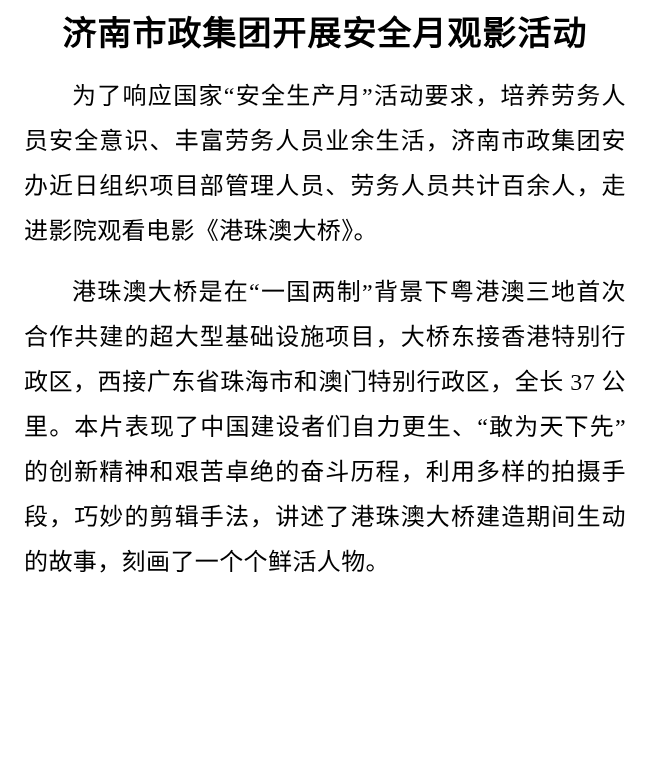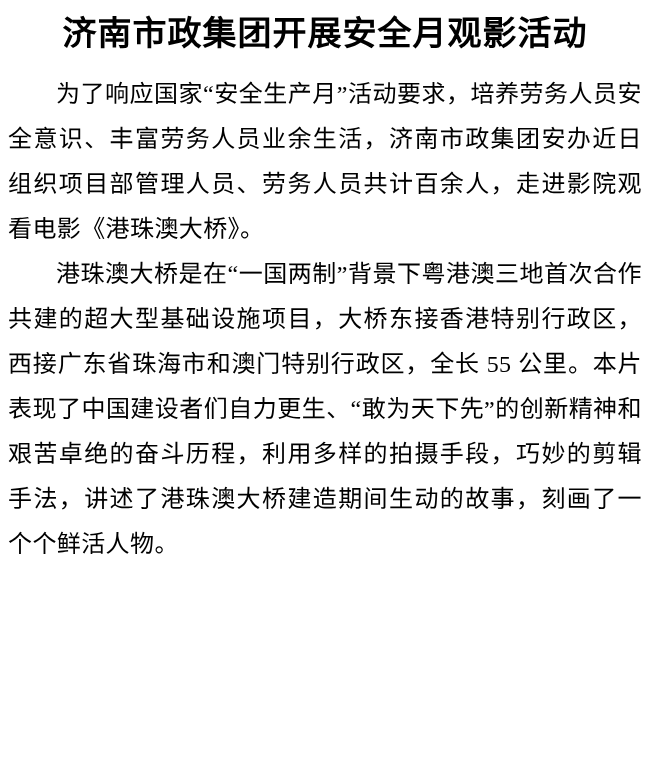--- a/index.html
+++ b/index.html
@@ -25,34 +25,34 @@
     margin: 4px 0 14px 0;
     font-size: 34px;
     line-height: 48px;
     font-weight: bold;
     text-align: center;
     letter-spacing: 1px;
     color: #000000;
     font-family: "Liberation Serif", serif;
   }
   .doc-paragraph {
-    margin: 0;
+    margin: 16px;
     font-size: 24px;
     line-height: 45px;
     letter-spacing: 0.4px;
     text-align: justify;
     text-justify: inter-ideograph;
     text-indent: 2em;
     color: #000000;
     font-family: "Liberation Serif", serif;
   }
 </style>
 </head>
 <body>
 
 <div class="page">
   <h1 class="doc-title">济南市政集团开展安全月观影活动</h1>
 
   <p class="doc-paragraph">为了响应国家“安全生产月”活动要求，培养劳务人员安全意识、丰富劳务人员业余生活，济南市政集团安办近日组织项目部管理人员、劳务人员共计百余人，走进影院观看电影《港珠澳大桥》。</p>
 
-  <p class="doc-paragraph">港珠澳大桥是在“一国两制”背景下粤港澳三地首次合作共建的超大型基础设施项目，大桥东接香港特别行政区，西接广东省珠海市和澳门特别行政区，全长 55 公里。本片表现了中国建设者们自力更生、“敢为天下先”的创新精神和艰苦卓绝的奋斗历程，利用多样的拍摄手段，巧妙的剪辑手法，讲述了港珠澳大桥建造期间生动的故事，刻画了一个个鲜活人物。</p>
+  <p class="doc-paragraph">港珠澳大桥是在“一国两制”背景下粤港澳三地首次合作共建的超大型基础设施项目，大桥东接香港特别行政区，西接广东省珠海市和澳门特别行政区，全长 37 公里。本片表现了中国建设者们自力更生、“敢为天下先”的创新精神和艰苦卓绝的奋斗历程，利用多样的拍摄手段，巧妙的剪辑手法，讲述了港珠澳大桥建造期间生动的故事，刻画了一个个鲜活人物。</p>
 
 </div>
 
 </body></html>

